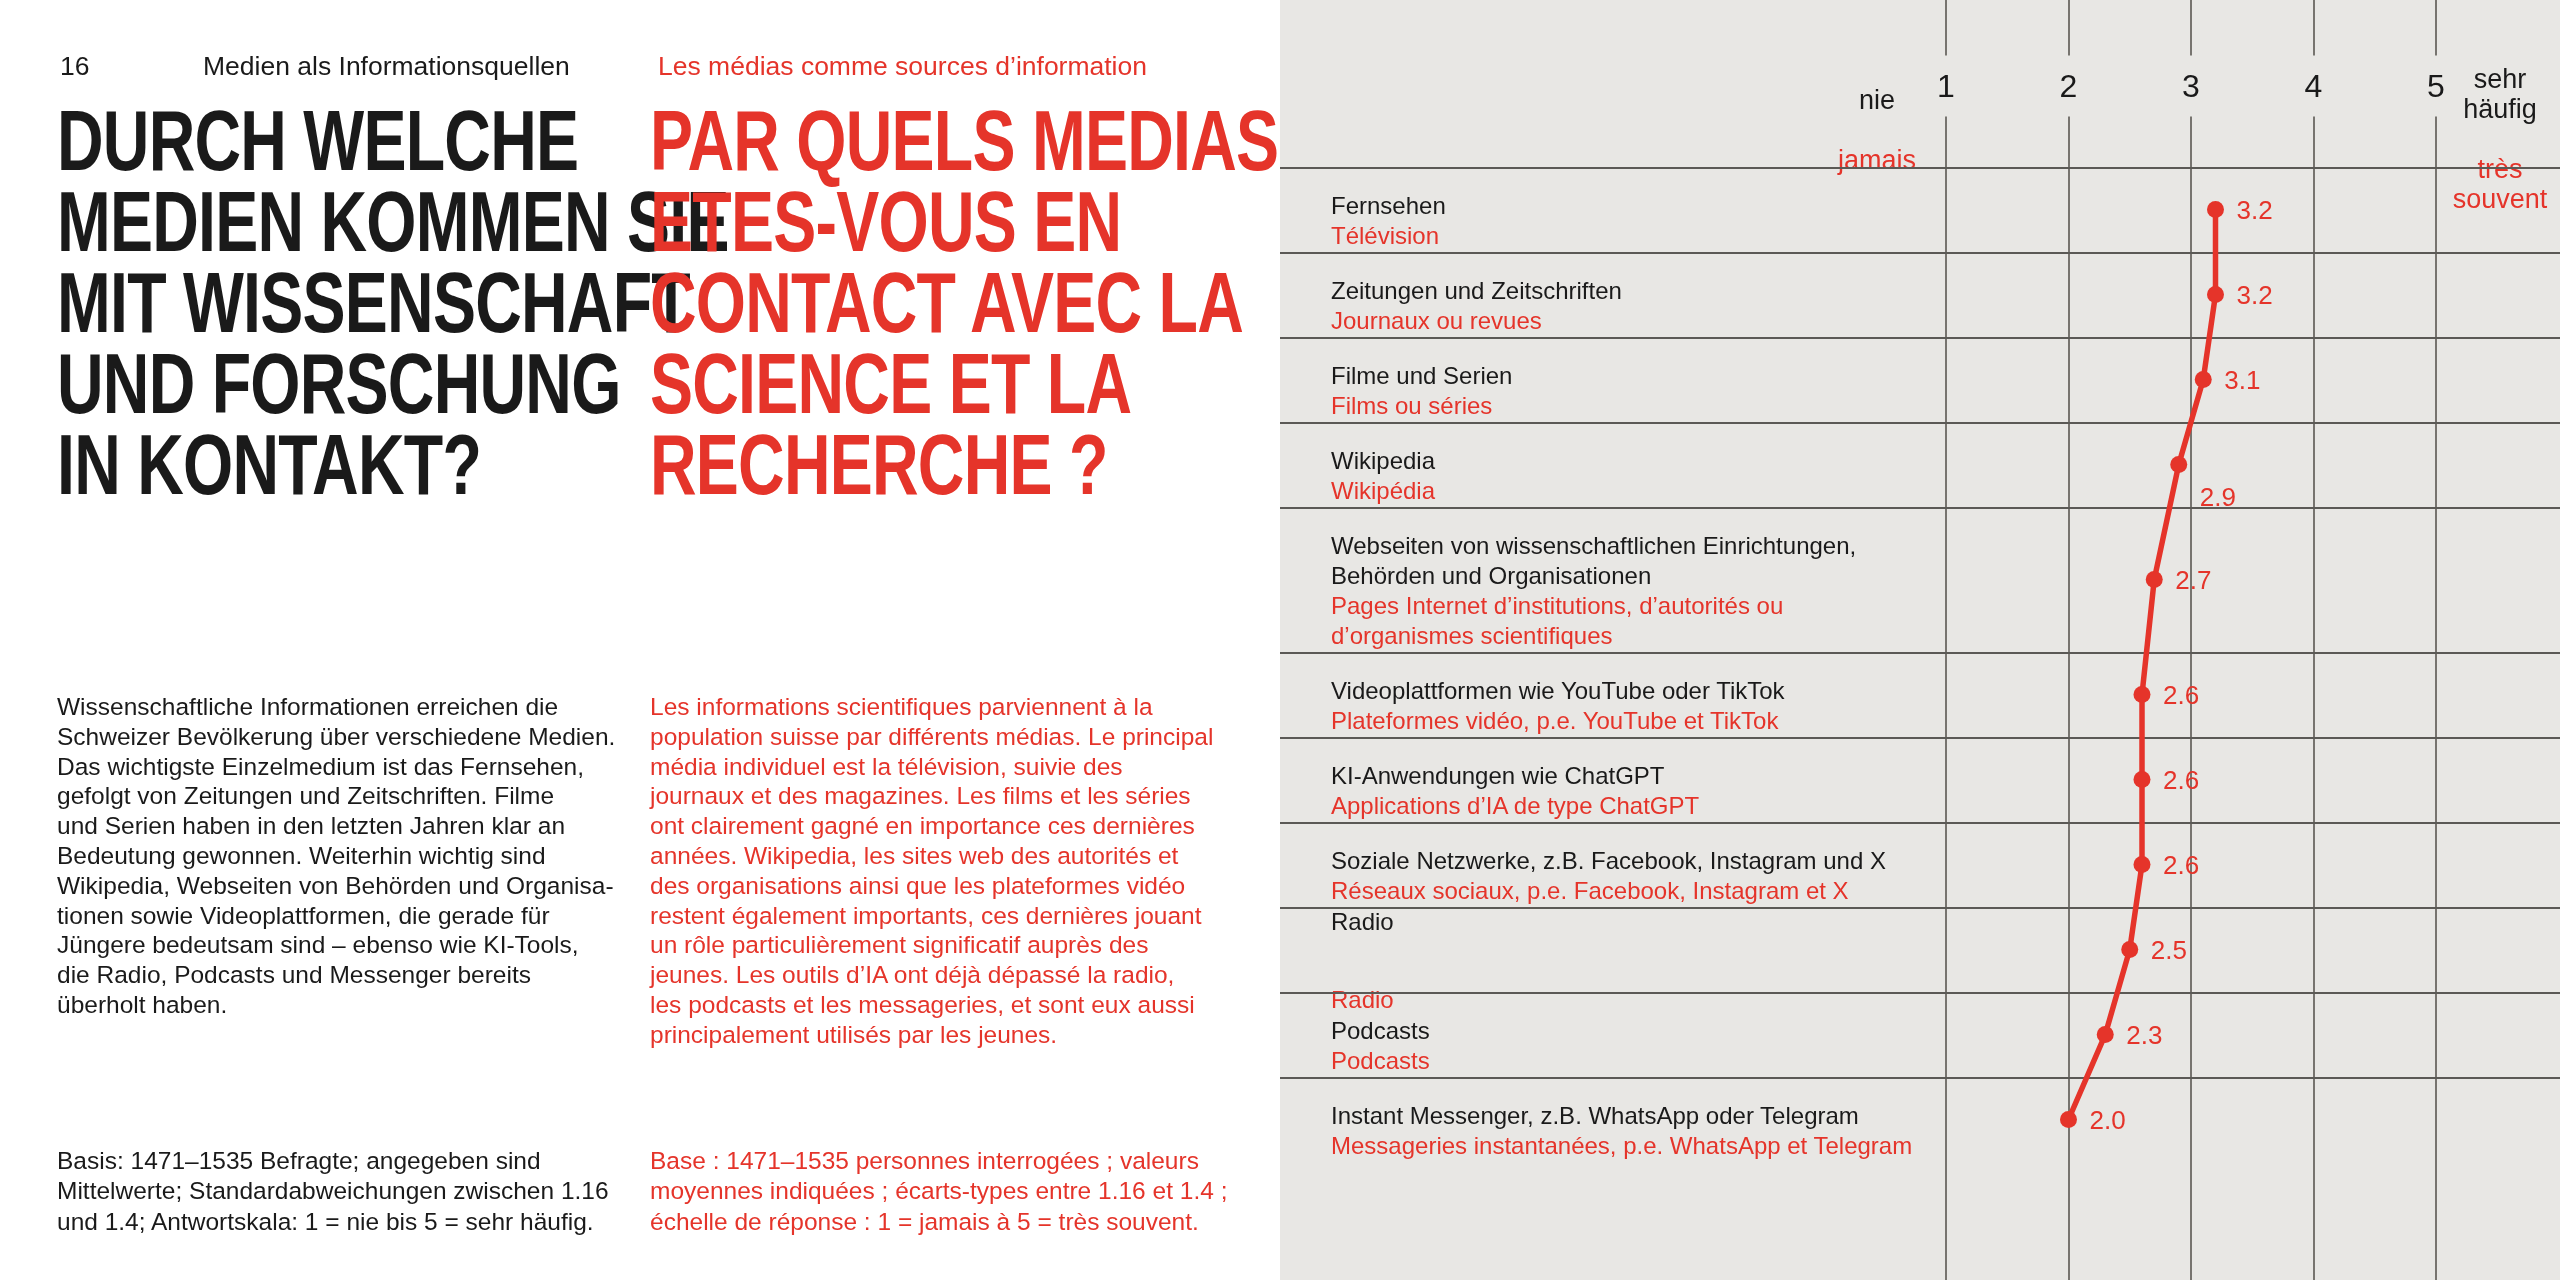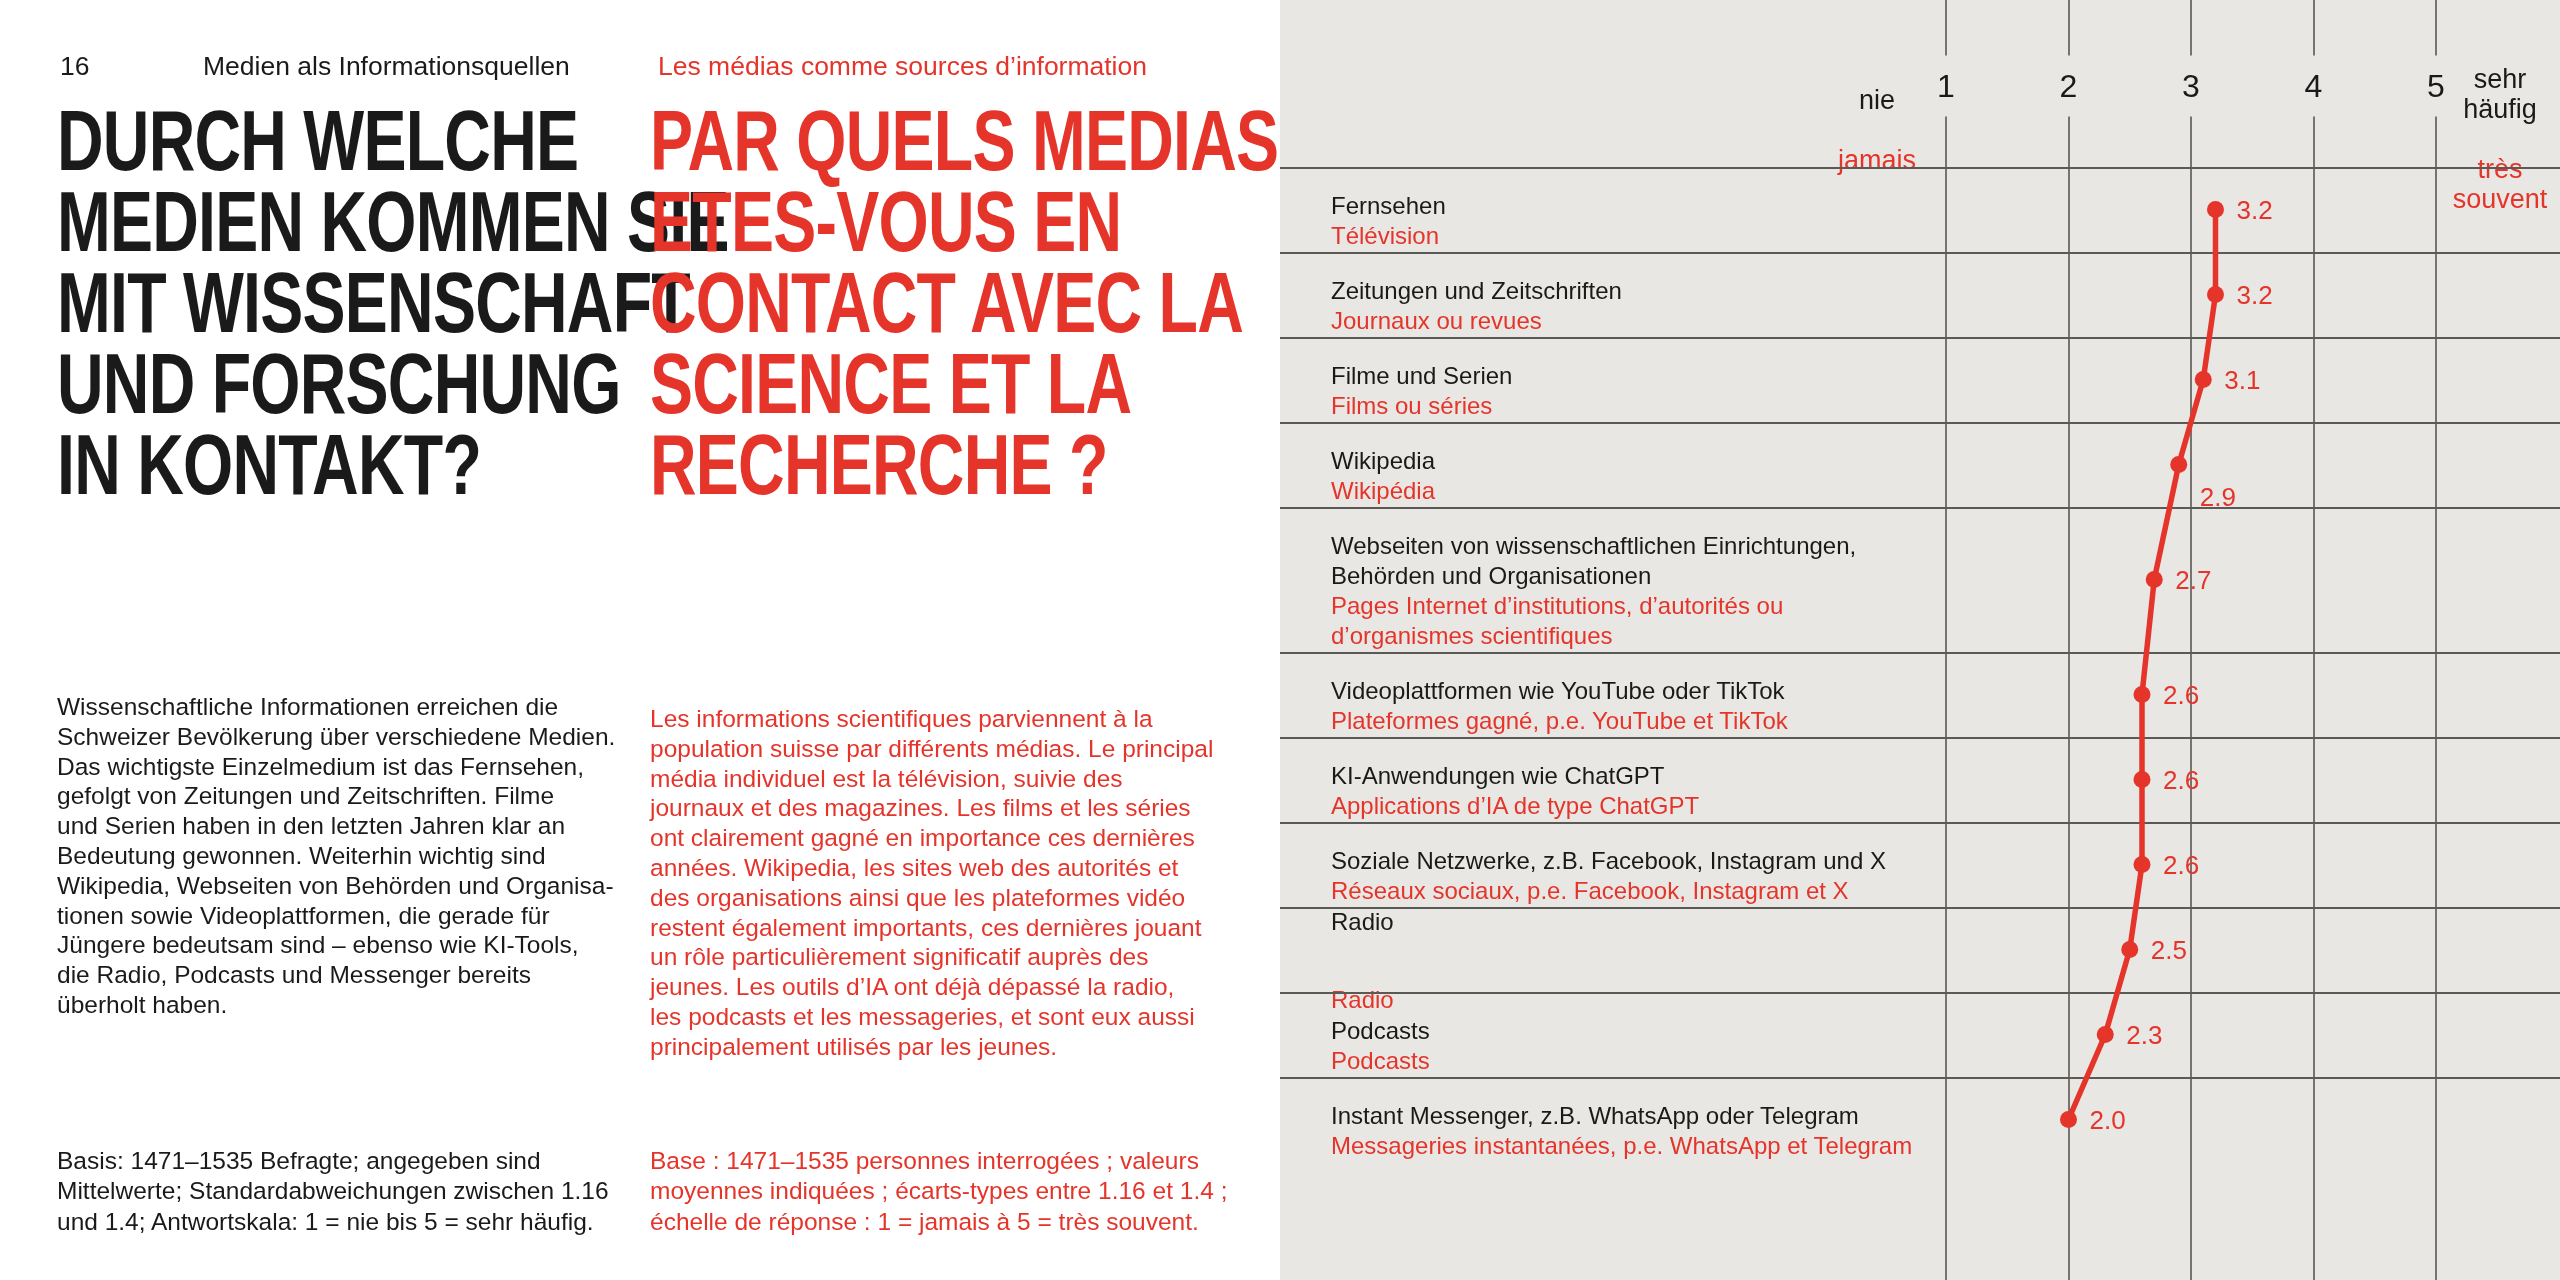--- a/index.html
+++ b/index.html
@@ -15,21 +15,21 @@
   #head-fr{left:658px;color:var(--red);}
 
   .headline{position:absolute;top:100px;width:1000px;
             font-size:86px;line-height:81px;font-weight:700;letter-spacing:-1px;
             white-space:pre-line;transform:scaleX(0.75);transform-origin:left top;}
   #headline-de{left:57px;color:var(--ink);}
   #headline-fr{left:650px;color:var(--red);}
 
   .bodytext{position:absolute;top:692px;font-size:24.5px;line-height:29.8px;white-space:pre-line;}
   #body-de{left:57px;width:625px;}
-  #body-fr{left:650px;width:628px;color:var(--red);margin-top:12px;}
+  #body-fr{left:650px;width:628px;color:var(--red);}
 
   .note{position:absolute;top:1146px;font-size:24.5px;line-height:30.3px;white-space:pre-line;}
   #note-de{left:57px;width:620px;}
   #note-fr{left:650px;width:628px;color:var(--red);}
 
   
   #panel{position:absolute;left:1280px;top:0;width:1280px;height:1280px;background:var(--panel);}
   .gridline{position:absolute;top:0;width:2px;height:1280px;background:var(--gridv);}
   .tick{position:absolute;top:86px;transform:translate(-50%,-50%);
         background:var(--panel);padding:12px 7px;font-size:32px;color:var(--ink);}
@@ -138,21 +138,21 @@
       <span class="fr">Wikipédia</span>
     </div>
     <div class="row" style="top: 507px; height: 145px;">
       <span class="de">Webseiten von wissenschaftlichen Einrichtungen,
 Behörden und Organisationen</span>
       <span class="fr">Pages Internet d’institutions, d’autorités ou
 d’organismes scientifiques</span>
     </div>
     <div class="row" style="top: 652px; height: 85px;">
       <span class="de">Videoplattformen wie YouTube oder TikTok</span>
-      <span class="fr">Plateformes gagné, p.e. YouTube et TikTok</span>
+      <span class="fr">Plateformes vidéo, p.e. YouTube et TikTok</span>
     </div>
     <div class="row" style="top: 737px; height: 85px;">
       <span class="de">KI-Anwendungen wie ChatGPT</span>
       <span class="fr">Applications d’IA de type ChatGPT</span>
     </div>
     <div class="row" style="top: 822px; height: 85px;">
       <span class="de">Soziale Netzwerke, z.B. Facebook, Instagram und X</span>
       <span class="fr">Réseaux sociaux, p.e. Facebook, Instagram et X</span>
     </div>
     <div class="row" style="top: 907px; height: 85px; gap: 48px;">

